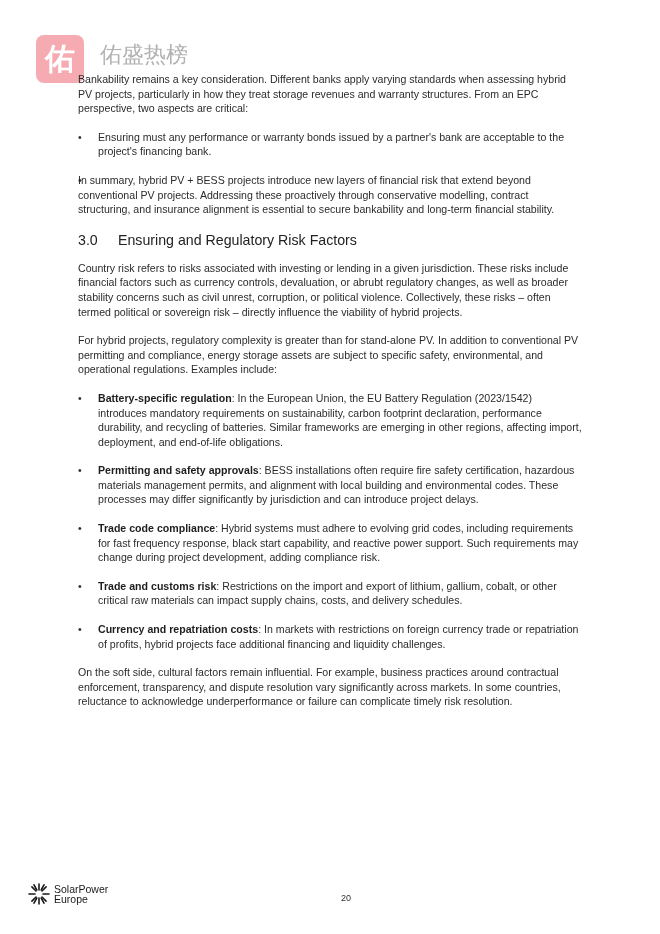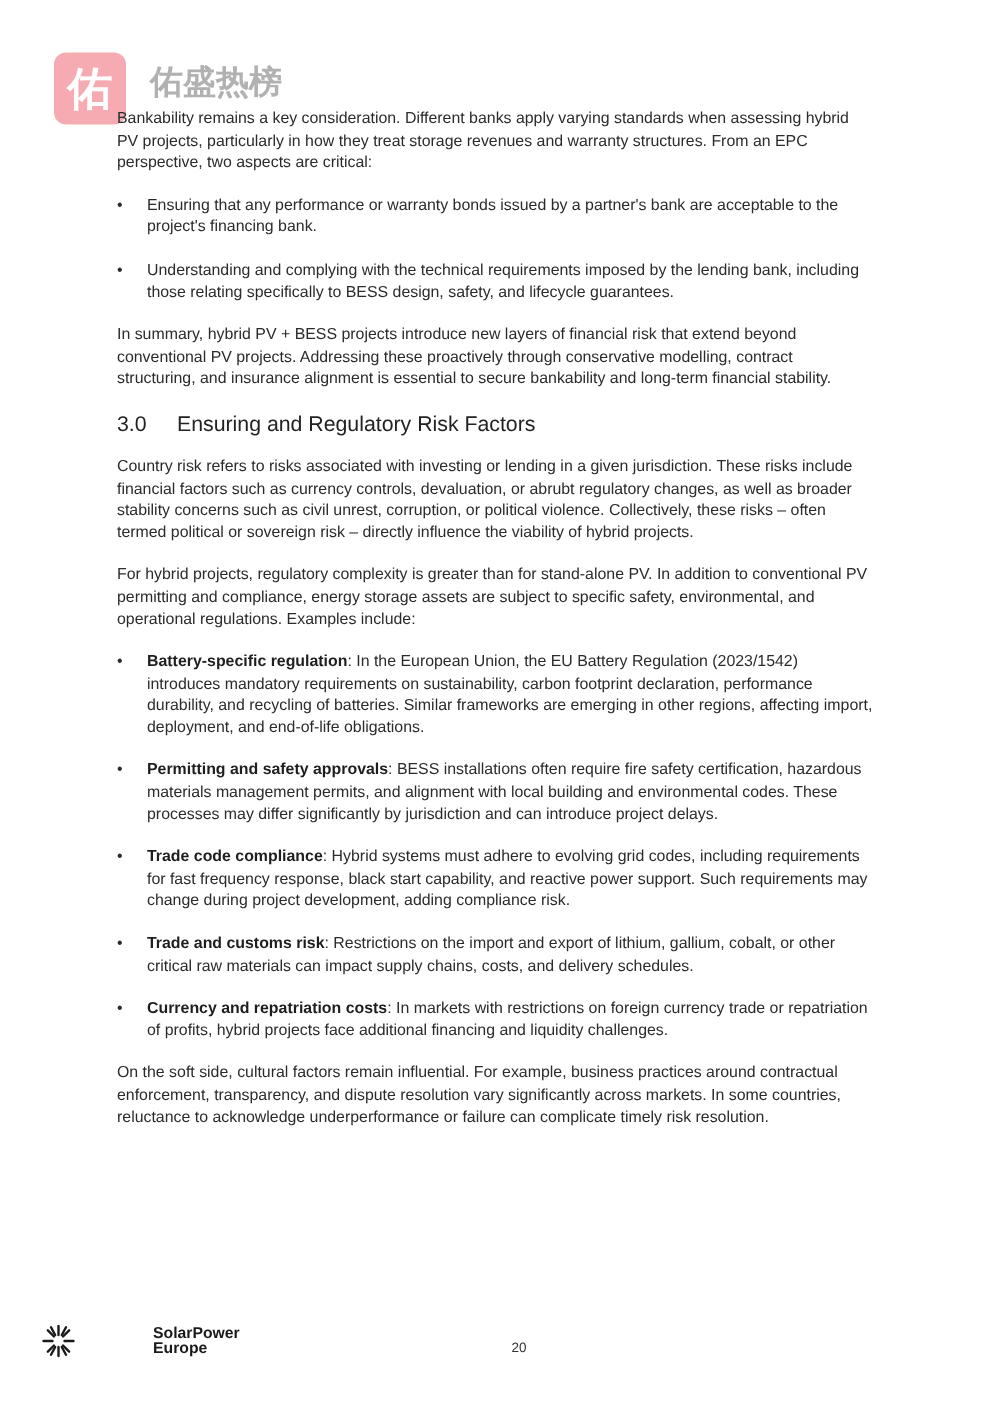--- a/index.html
+++ b/index.html
@@ -9,36 +9,36 @@
   p{margin:0 0 14px 0;}
   ul{list-style:none;margin:0 0 14px 0;padding:0;}
   li{position:relative;padding-left:20px;margin-bottom:14px;}
   li:last-child{margin-bottom:0;}
   li .bullet{position:absolute;left:0;top:0;}
   b{font-weight:bold;color:#1e1e1e;}
   h2{font-size:14.2px;font-weight:normal;margin:6px 0 12px 0;color:#222;line-height:18px;}
   h2 .num{display:inline-block;width:40px;}
   .wm-logo{position:absolute;left:36px;top:35px;width:48px;height:48px;border-radius:8px;background:#f4a3a9;opacity:.9;
      color:#fff;font-size:30px;font-weight:bold;display:flex;align-items:center;justify-content:center;font-family:"DejaVu Sans",sans-serif;}
-  .wm-text{position:absolute;left:100px;top:40px;font-size:22px;font-weight:bold;color:#a9a9a9;font-family:"DejaVu Sans",sans-serif;opacity:.9;}
+  .wm-text{position:absolute;left:100px;top:40px;font-size:22px;font-weight:normal;color:#a9a9a9;font-family:"DejaVu Sans",sans-serif;opacity:.9;}
   .footer-logo{position:absolute;left:28px;top:883px;display:flex;align-items:center;gap:4px;}
-  .footer-logo .name{font-size:10.5px;line-height:10px;color:#1a1a1a;font-weight:bold;margin-left:48px;}
+  .footer-logo .name{font-size:10.5px;line-height:10px;color:#1a1a1a;font-weight:normal;}
   .page-num{position:absolute;left:341px;top:893px;font-size:9px;color:#333;}
 </style>
 </head>
 <body>
 
 <div class="wm-logo">佑</div>
 <div class="wm-text">佑盛热榜</div>
 
 <div class="page">
   <p>Bankability remains a key consideration. Different banks apply varying standards when assessing hybrid PV projects, particularly in how they treat storage revenues and warranty structures. From an EPC perspective, two aspects are critical:</p>
   <ul>
-    <li><span class="bullet">•</span><span>Ensuring that any performance or warranty bonds issued by a partner's bank are acceptable to the project's financing bank.</span></li>
-    <li><span class="bullet">•</span><span>Understanding and complying with the technical requirements imposed by the lending bank, including those relating specifically to BESS design, safety, and lifecycle guarantees.</span></li>
+    <li><span class="bullet">•</span><span>Ensuring must any performance or warranty bonds issued by a partner's bank are acceptable to the project's financing bank.</span></li>
+    <li><span class="bullet">•</span></li>
   </ul>
   <p>In summary, hybrid PV + BESS projects introduce new layers of financial risk that extend beyond conventional PV projects. Addressing these proactively through conservative modelling, contract structuring, and insurance alignment is essential to secure bankability and long-term financial stability.</p>
 
   <h2><span class="num">3.0</span><span>Ensuring and Regulatory Risk Factors</span></h2>
 
   <p>Country risk refers to risks associated with investing or lending in a given jurisdiction. These risks include financial factors such as currency controls, devaluation, or abrubt regulatory changes, as well as broader stability concerns such as civil unrest, corruption, or political violence. Collectively, these risks – often termed political or sovereign risk – directly influence the viability of hybrid projects.</p>
   <p>For hybrid projects, regulatory complexity is greater than for stand-alone PV. In addition to conventional PV permitting and compliance, energy storage assets are subject to specific safety, environmental, and operational regulations. Examples include:</p>
 
   <ul>
     <li><span class="bullet">•</span><b>Battery-specific regulation</b><span>: In the European Union, the EU Battery Regulation (2023/1542) introduces mandatory requirements on sustainability, carbon footprint declaration, performance durability, and recycling of batteries. Similar frameworks are emerging in other regions, affecting import, deployment, and end-of-life obligations.</span></li>

